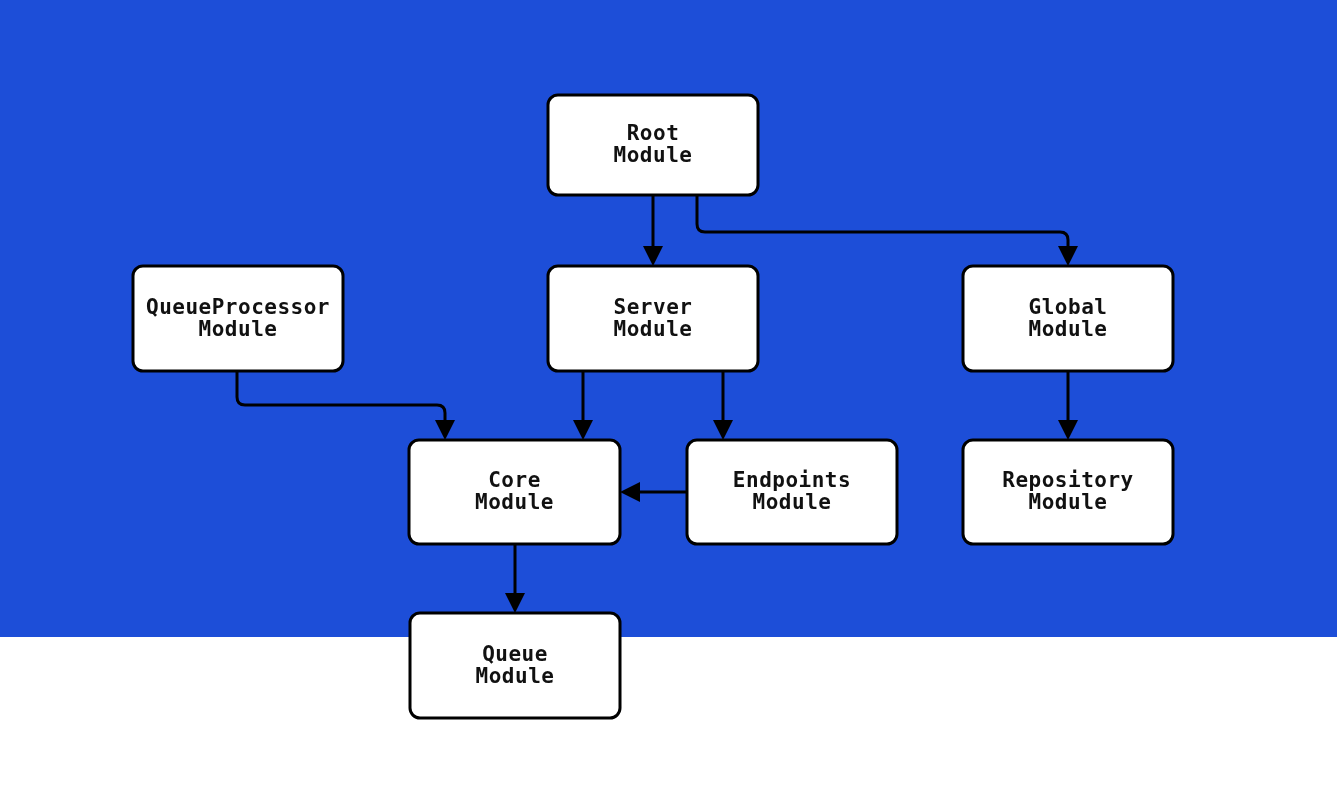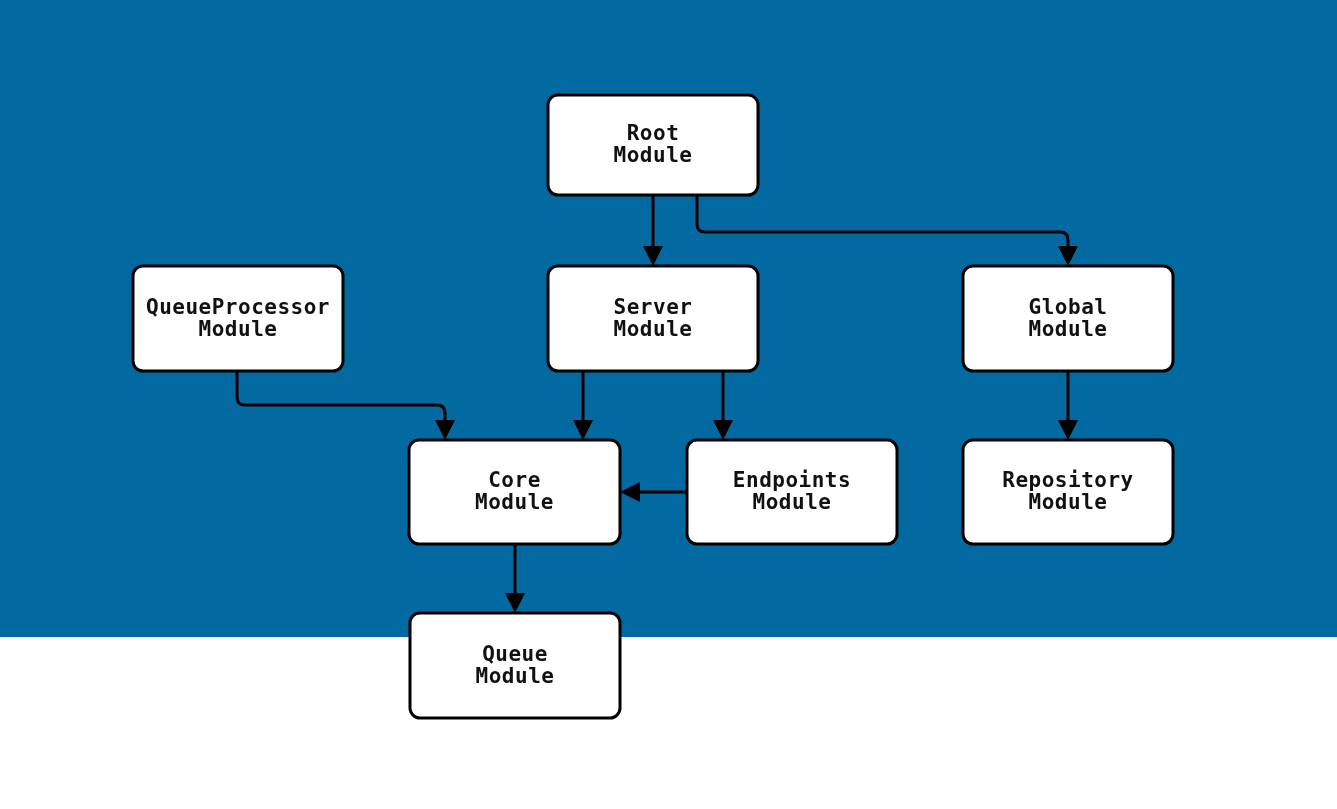--- a/index.html
+++ b/index.html
@@ -11,21 +11,21 @@
   body {
     width: 1337px;
     height: 809px;
     overflow: hidden;
     font-family: "DejaVu Sans Mono", "Liberation Mono", monospace;
   }
   #diagram-root {
     position: relative;
     width: 1337px;
     height: 637px;
-    background: #0369a1;
+    background: #1d4ed8;
   }
   svg.diagram-canvas {
     position: absolute;
     top: 0;
     left: 0;
     width: 1337px;
     height: 809px;
     display: block;
   }
   .node-box {

